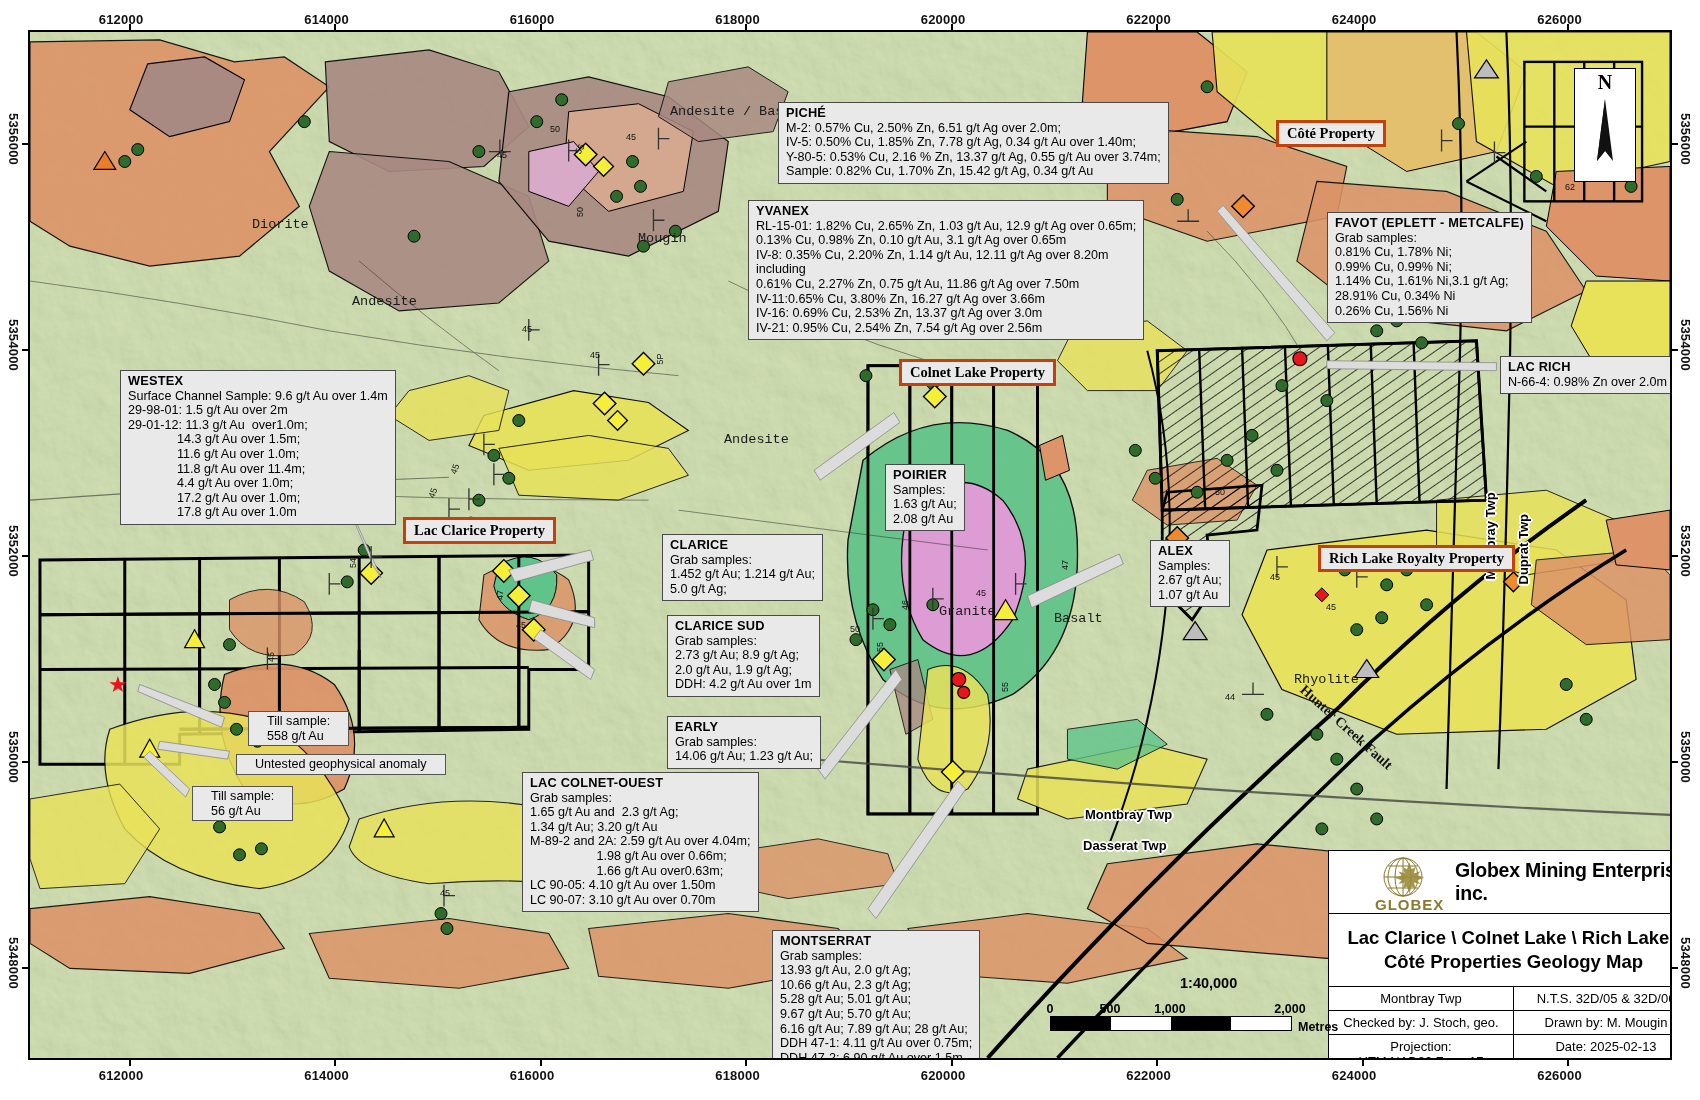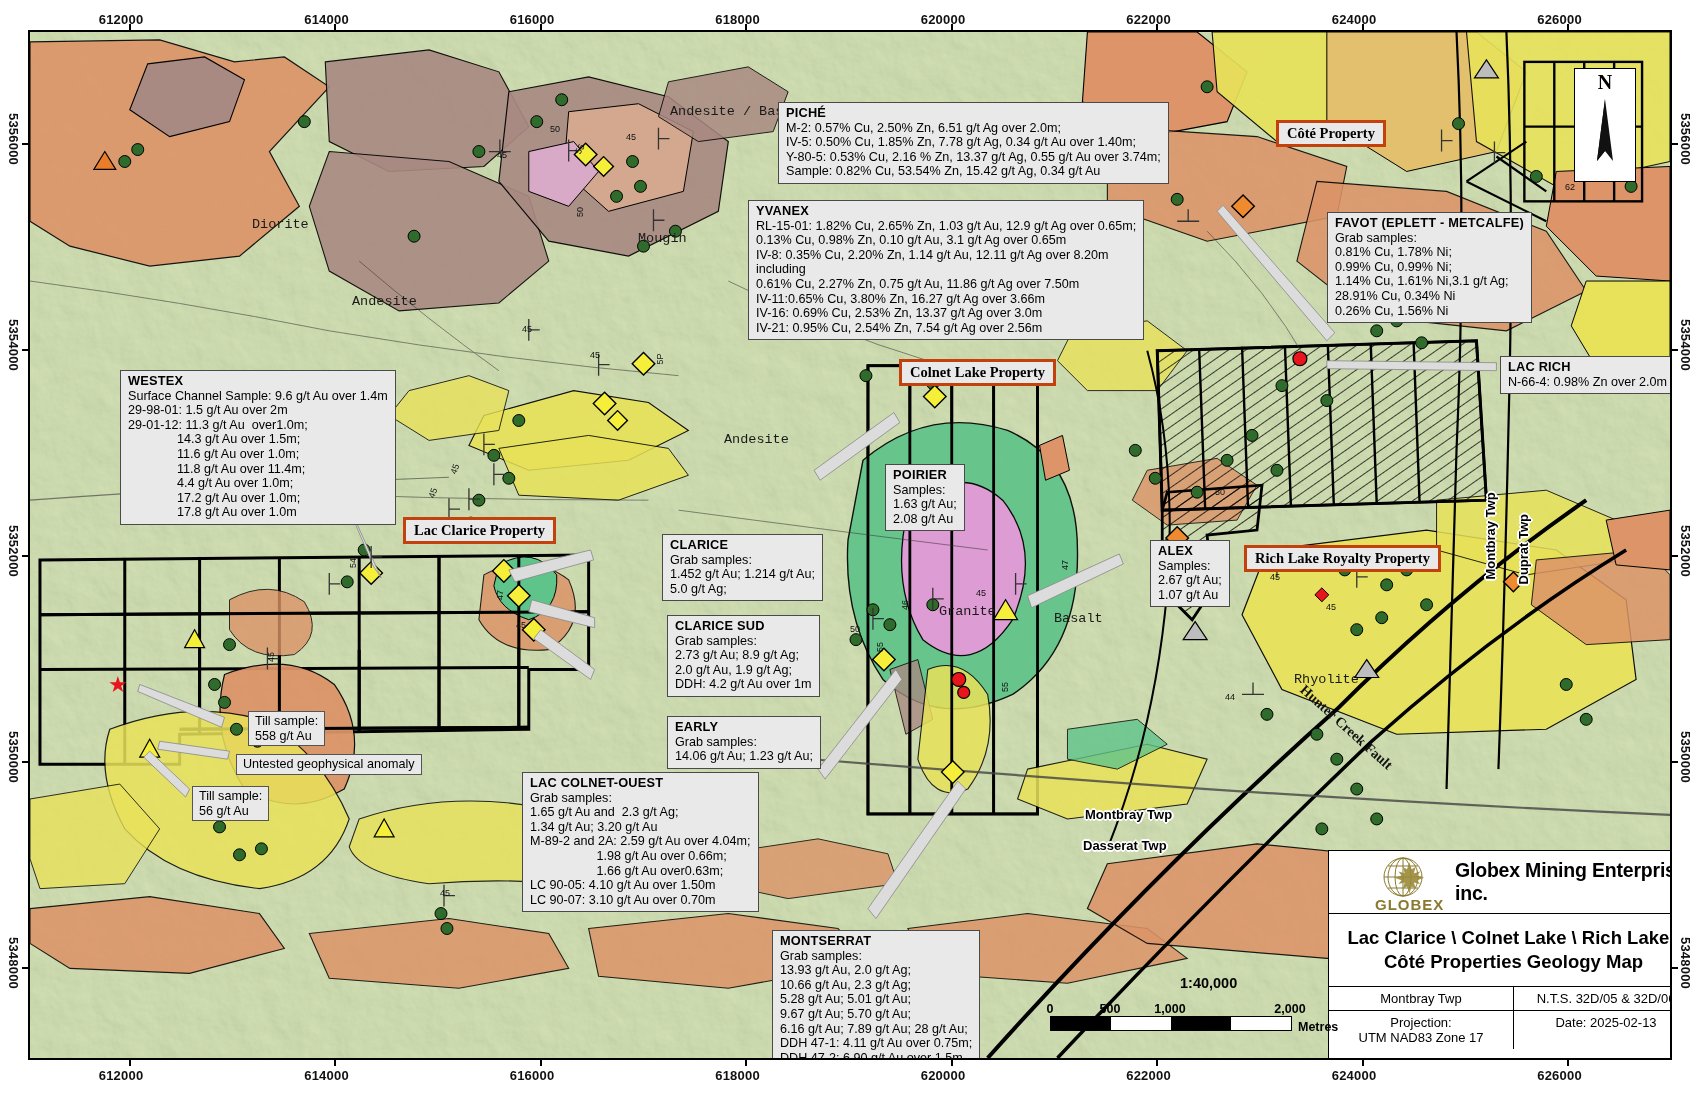--- a/index.html
+++ b/index.html
@@ -15,21 +15,21 @@
   
   #map{position:absolute;inset:0;}
   svg.maplayer{position:absolute;left:0;top:0;width:100%;height:100%;}
 
   
   .callout{position:absolute;background:#e9e9e9;border:1px solid #4a4a4a;padding:3px 7px 4px 7px;
            font-size:12.6px;line-height:14.6px;color:#000;white-space:pre;box-shadow:0 0 0 0 #000;}
   .callout .hd{font-weight:bold;font-size:12.8px;letter-spacing:.2px;display:block;}
   .plabel{position:absolute;background:#e9e9e9;border:3px solid #c2410c;padding:2px 8px;
           font-family:"Liberation Serif",serif;font-weight:bold;font-size:14.5px;color:#000;white-space:nowrap;}
-  .smalllab{position:absolute;background:#e9e9e9;border:1px solid #555;padding:2px 6px;font-size:12.6px;line-height:14.5px;white-space:pre;color:#000;}
+  .smalllab{position:absolute;background:#e9e9e9;border:1px solid #555;padding:2px 18px;font-size:12.6px;line-height:14.5px;white-space:pre;color:#000;}
   .geolab{position:absolute;font-family:Liberation Mono, monospace;font-style:normal;font-size:13.5px;color:#1a1a1a;white-space:nowrap;}
   .twplab{position:absolute;font-weight:bold;font-size:13px;color:#000;
           text-shadow:1px 1px 0 #fff,-1px 1px 0 #fff,1px -1px 0 #fff,-1px -1px 0 #fff,0 2px 0 #fff,2px 0 0 #fff,-2px 0 0 #fff,0 -2px 0 #fff;white-space:nowrap;}
   .faultlab{position:absolute;font-family:"Liberation Serif",serif;font-weight:bold;font-size:14px;color:#111;white-space:nowrap;}
   .dipnum{position:absolute;font-size:9px;color:#111;}
 
   
   #titleblock{position:absolute;left:1298px;top:818px;width:371px;height:238px;background:#fff;border:1.5px solid #000;box-sizing:border-box;}
   #tb-logo{height:62px;border-bottom:1.5px solid #000;display:flex;align-items:center;}
   #tb-company{font-weight:bold;font-size:19.5px;padding-left:8px;letter-spacing:-.2px;}
@@ -463,38 +463,38 @@
       <div class="dipnum" style="left:946px;top:556px;">45</div>
       <div class="dipnum" style="left:970px;top:650px;transform:rotate(-90deg);">55</div>
       <div class="dipnum" style="left:1030px;top:528px;transform:rotate(-90deg);">47</div>
       <div class="dipnum" style="left:1240px;top:540px;">45</div>
       <div class="dipnum" style="left:1296px;top:570px;">45</div>
       <div class="dipnum" style="left:1195px;top:660px;">44</div>
       <div class="dipnum" style="left:1185px;top:455px;">50</div>
       <div class="dipnum" style="left:1535px;top:150px;">62</div>
 
       <div id="callouts">
-          <div class="callout" style="left: 748px; top: 70px;"><span class="hd">PICHÉ</span><div>M-2: 0.57% Cu, 2.50% Zn, 6.51 g/t Ag over 2.0m;</div><div>IV-5: 0.50% Cu, 1.85% Zn, 7.78 g/t Ag, 0.34 g/t Au over 1.40m;</div><div>Y-80-5: 0.53% Cu, 2.16 % Zn, 13.37 g/t Ag, 0.55 g/t Au over 3.74m;</div><div>Sample: 0.82% Cu, 53.54% Zn, 15.42 g/t Ag, 0.34 g/t Au</div></div>
+          <div class="callout" style="left: 748px; top: 70px;"><span class="hd">PICHÉ</span><div>M-2: 0.57% Cu, 2.50% Zn, 6.51 g/t Ag over 2.0m;</div><div>IV-5: 0.50% Cu, 1.85% Zn, 7.78 g/t Ag, 0.34 g/t Au over 1.40m;</div><div>Y-80-5: 0.53% Cu, 2.16 % Zn, 13.37 g/t Ag, 0.55 g/t Au over 3.74m;</div><div>Sample: 0.82% Cu, 1.70% Zn, 15.42 g/t Ag, 0.34 g/t Au</div></div>
           <div class="callout" style="left: 718px; top: 168px;"><span class="hd">YVANEX</span><div>RL-15-01: 1.82% Cu, 2.65% Zn, 1.03 g/t Au, 12.9 g/t Ag over 0.65m;</div><div>0.13% Cu, 0.98% Zn, 0.10 g/t Au, 3.1 g/t Ag over 0.65m</div><div>IV-8: 0.35% Cu, 2.20% Zn, 1.14 g/t Au, 12.11 g/t Ag over 8.20m</div><div>including</div><div>0.61% Cu, 2.27% Zn, 0.75 g/t Au, 11.86 g/t Ag over 7.50m</div><div>IV-11:0.65% Cu, 3.80% Zn, 16.27 g/t Ag over 3.66m</div><div>IV-16: 0.69% Cu, 2.53% Zn, 13.37 g/t Ag over 3.0m</div><div>IV-21: 0.95% Cu, 2.54% Zn, 7.54 g/t Ag over 2.56m</div></div>
           <div class="callout" style="left: 1297px; top: 180px;"><span class="hd">FAVOT (EPLETT - METCALFE)</span><div>Grab samples:</div><div>0.81% Cu, 1.78% Ni;</div><div>0.99% Cu, 0.99% Ni;</div><div>1.14% Cu, 1.61% Ni,3.1 g/t Ag;</div><div>28.91% Cu, 0.34% Ni</div><div>0.26% Cu, 1.56% Ni</div></div>
           <div class="callout" style="left: 1470px; top: 324px;"><span class="hd">LAC RICH</span><div>N-66-4: 0.98% Zn over 2.0m</div></div>
           <div class="callout" style="left: 90px; top: 338px;"><span class="hd">WESTEX</span><div>Surface Channel Sample: 9.6 g/t Au over 1.4m</div><div>29-98-01: 1.5 g/t Au over 2m</div><div>29-01-12: 11.3 g/t Au  over1.0m;</div><div>              14.3 g/t Au over 1.5m;</div><div>              11.6 g/t Au over 1.0m;</div><div>              11.8 g/t Au over 11.4m;</div><div>              4.4 g/t Au over 1.0m;</div><div>              17.2 g/t Au over 1.0m;</div><div>              17.8 g/t Au over 1.0m</div></div>
           <div class="callout" style="left: 855px; top: 432px;"><span class="hd">POIRIER</span><div>Samples:</div><div>1.63 g/t Au;</div><div>2.08 g/t Au</div></div>
           <div class="callout" style="left: 1120px; top: 508px;"><span class="hd">ALEX</span><div>Samples:</div><div>2.67 g/t Au;</div><div>1.07 g/t Au</div></div>
           <div class="callout" style="left: 632px; top: 502px;"><span class="hd">CLARICE</span><div>Grab samples:</div><div>1.452 g/t Au; 1.214 g/t Au;</div><div>5.0 g/t Ag;</div></div>
           <div class="callout" style="left: 637px; top: 583px;"><span class="hd">CLARICE SUD</span><div>Grab samples:</div><div>2.73 g/t Au; 8.9 g/t Ag;</div><div>2.0 g/t Au, 1.9 g/t Ag;</div><div>DDH: 4.2 g/t Au over 1m</div></div>
           <div class="callout" style="left: 637px; top: 684px;"><span class="hd">EARLY</span><div>Grab samples:</div><div>14.06 g/t Au; 1.23 g/t Au;</div></div>
           <div class="callout" style="left: 492px; top: 740px;"><span class="hd">LAC COLNET-OUEST</span><div>Grab samples:</div><div>1.65 g/t Au and  2.3 g/t Ag;</div><div>1.34 g/t Au; 3.20 g/t Au</div><div>M-89-2 and 2A: 2.59 g/t Au over 4.04m;</div><div>                   1.98 g/t Au over 0.66m;</div><div>                   1.66 g/t Au over0.63m;</div><div>LC 90-05: 4.10 g/t Au over 1.50m</div><div>LC 90-07: 3.10 g/t Au over 0.70m</div></div>
           <div class="callout" style="left: 742px; top: 898px;"><span class="hd">MONTSERRAT</span><div>Grab samples:</div><div>13.93 g/t Au, 2.0 g/t Ag;</div><div>10.66 g/t Au, 2.3 g/t Ag;</div><div>5.28 g/t Au; 5.01 g/t Au;</div><div>9.67 g/t Au; 5.70 g/t Au;</div><div>6.16 g/t Au; 7.89 g/t Au; 28 g/t Au;</div><div>DDH 47-1: 4.11 g/t Au over 0.75m;</div><div>DDH 47-2: 6.90 g/t Au over 1.5m</div></div>
         </div>
       <div id="proplabels">
           <div class="plabel" style="left: 1246px; top: 88px;">Côté Property</div>
           <div class="plabel" style="left: 869px; top: 327px;">Colnet Lake Property</div>
           <div class="plabel" style="left: 373px; top: 485px;">Lac Clarice Property</div>
-          <div class="plabel" style="left: 1214px; top: 513px;">Rich Lake Royalty Property</div>
+          <div class="plabel" style="left: 1288px; top: 513px;">Rich Lake Royalty Property</div>
         </div>
       <div id="annots">
           <div class="smalllab" style="left: 218px; top: 679px;">Till sample:
 558 g/t Au</div>
           <div class="smalllab" style="left: 162px; top: 754px;">Till sample:
 56 g/t Au</div>
           <div class="smalllab" style="left: 206px; top: 722px;">Untested geophysical anomaly</div>
         </div>
 
       <div id="titleblock">
@@ -519,20 +519,24 @@
         <div id="tb-title">
           <div>Lac Clarice \ Colnet Lake \ Rich Lake \</div>
           <div>Côté Properties Geology Map</div>
         </div>
         <div id="tb-rows">
             <div class="tb-row">
               <div class="tb-cell l" style="white-space: pre-line;">Montbray Twp</div>
               <div class="tb-cell" style="white-space: pre-line;">N.T.S. 32D/05 &amp; 32D/06</div>
             </div>
             <div class="tb-row">
+              <div class="tb-cell l" style="white-space: pre-line;">Checked by: J. Stoch, geo.</div>
+              <div class="tb-cell" style="white-space: pre-line;">Drawn by: M. Mougin</div>
+            </div>
+            <div class="tb-row">
               <div class="tb-cell l" style="white-space: pre-line;">Projection:
 UTM NAD83 Zone 17</div>
               <div class="tb-cell" style="white-space: pre-line;">Date: 2025-02-13</div>
             </div>
           </div>
       </div>
 
       <div id="scale-ratio">1:40,000</div>
       <div id="scalewrap">
         <div id="scalenums">

